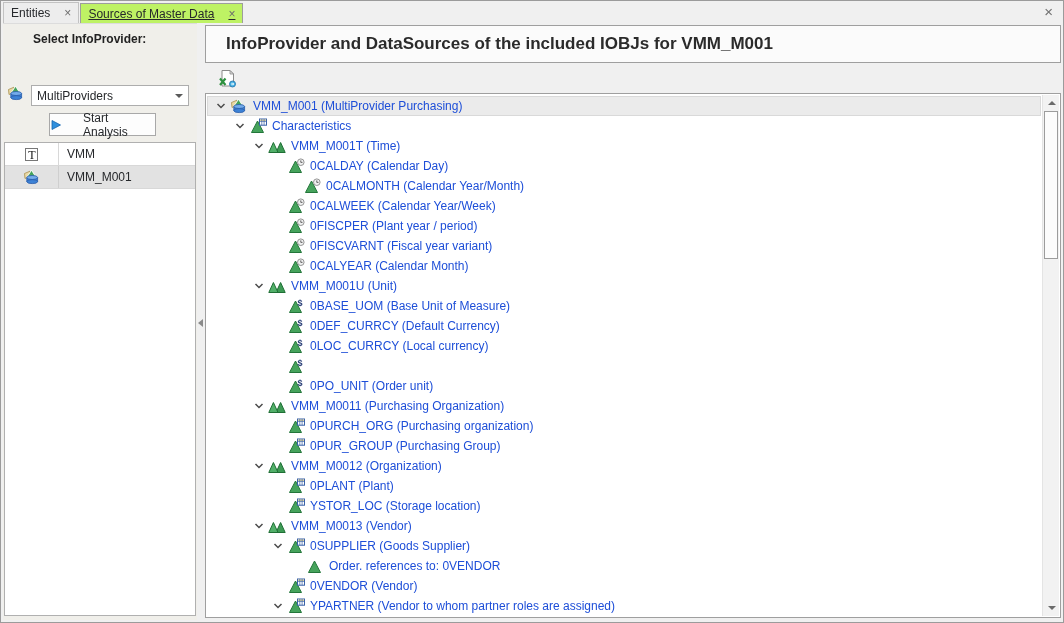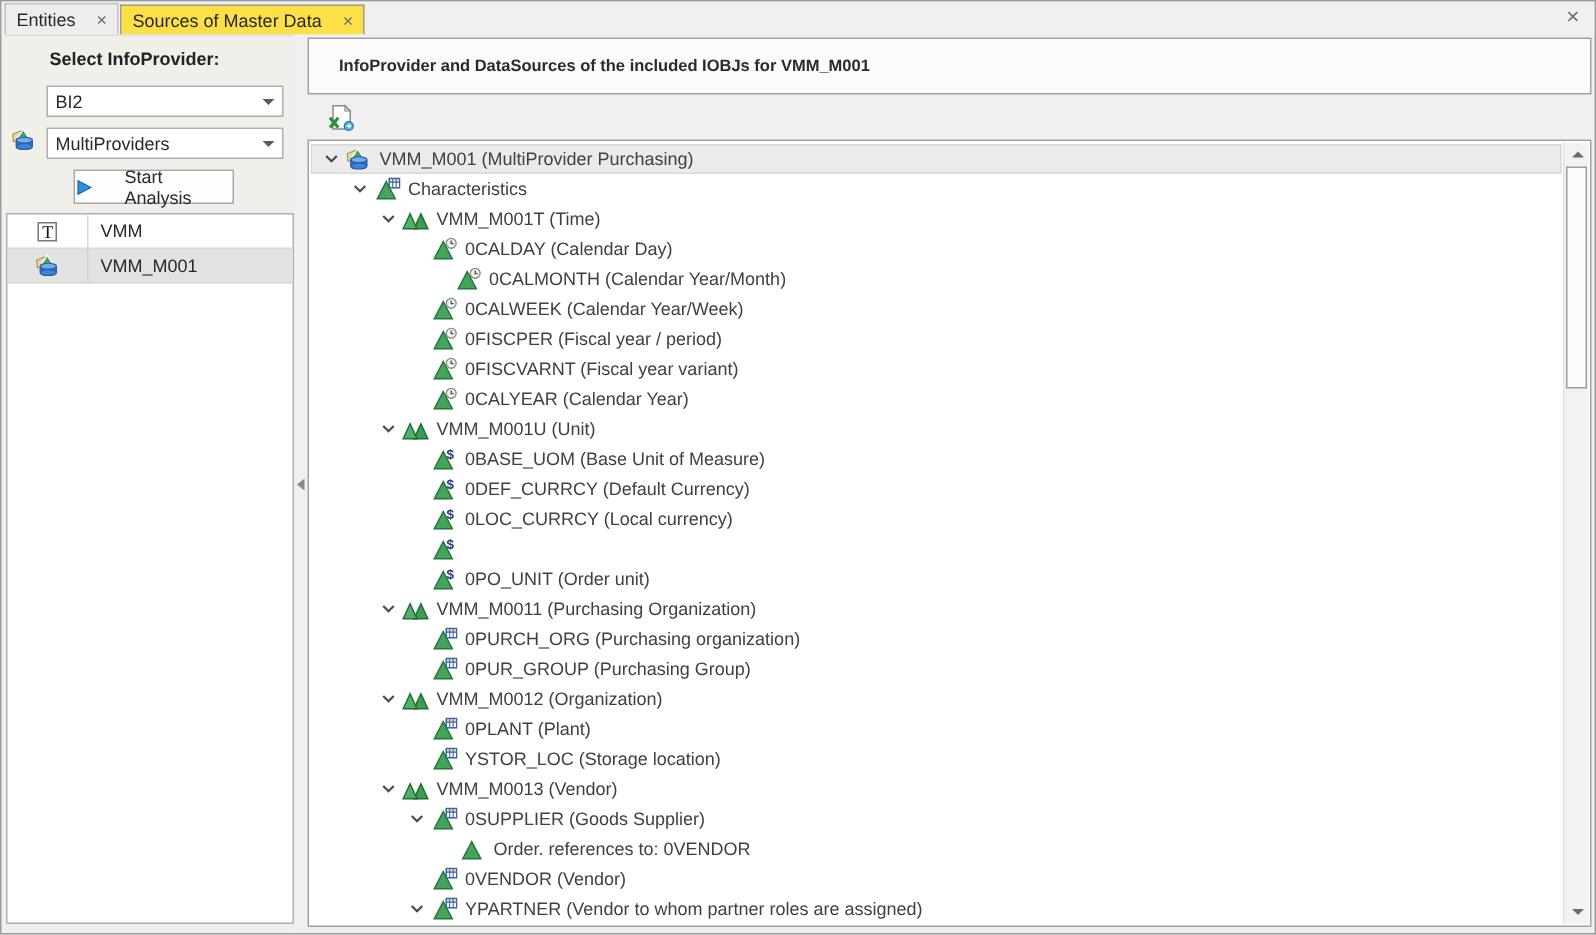--- a/index.html
+++ b/index.html
@@ -16,21 +16,21 @@
     border: 1px solid #9b9b9b;
     overflow: hidden;
   }
   
   .tabstrip { position: absolute; top:0; left:0; right:0; height:22px; display:flex; align-items:flex-end; padding-left:2px; background:#f0f0f0; }
   .tab {
     display:flex; align-items:center; height:21px; padding:0 7px;
     border:1px solid #c2c2c2; border-bottom:none; background:#ededed;
     margin-right:1px; cursor:default;
   }
-  .tab.active { background:#fde047; border-color:#9d9d9d; height:20px; }
+  .tab.active { background:#bef264; border-color:#9d9d9d; height:20px;text-decoration:underline; }
   .tab .tab-close { margin-left:14px; color:#6e6e6e; font-size:12px; line-height:1; }
   .win-close { position:absolute; right:10px; top:3px; color:#707070; font-size:15px; line-height:1; }
   
   .sidebar { position:absolute; left:2px; top:22px; width:194px; bottom:2px; background:#f0efea; border-top:1px solid #dcdcdc; }
   .sb-title { position:absolute; left:10px; top:8px; font-weight:bold; color:#222;margin-left:20px; }
   .dropdown {
     position:absolute; left:28px; width:158px; height:21px;
     background:#fff; border:1px solid #adadad; display:flex; align-items:center;
   }
   .dropdown .dd-value { flex:1; padding-left:5px; white-space:nowrap; overflow:hidden; }
@@ -52,32 +52,32 @@
   .sb-row.selected .c1 { border-right-color:#cfcfcf; }
   
   .splitter { position:absolute; left:196px; top:22px; width:8px; bottom:2px; background:#f0f0f0; }
   .split-arrow { position:absolute; left:1px; top:296px; width:0; height:0; border-top:4px solid transparent; border-bottom:4px solid transparent; border-right:5px solid #8a8a8a; }
   
   .main { position:absolute; left:204px; top:22px; right:2px; bottom:2px; background:#f0f0f0; }
   .main-header {
     position:absolute; top:2px; left:0; right:0; height:38px;
     background:#fbfbfb; border:1px solid #9f9f9f;
     display:flex; align-items:center; padding-left:20px;
-    font-weight:bold; font-size:11px; color:#2b2b2b;
+    font-weight:bold; font-size:17px; color:#2b2b2b;
   }
   .toolbar { position:absolute; top:40px; left:0; right:0; height:30px; display:flex; align-items:center; padding-left:10px; }
   .tool-btn { width:24px; height:24px; display:flex; align-items:center; justify-content:center; }
   
   .tree-box { position:absolute; top:70px; left:0; right:0; bottom:2px; background:#fff; border:1px solid #9f9f9f; overflow:hidden; }
   .tree { position:absolute; top:2px; left:1px; right:19px; }
   .tree-row { display:flex; align-items:center; height:20px; white-space:nowrap; }
   .tree-row.selected { background:#ebebeb; box-shadow:0 0 0 1px #d9d9d9 inset; }
   .chev { width:19px; height:16px; display:flex; align-items:center; justify-content:center; flex:none; }
   .ticon { width:18px; height:16px; display:flex; align-items:center; justify-content:center; flex:none; margin-right:5px; }
-  .tlabel { color:#404040; }
+  .tlabel { color:#1d4ed8; }
   
   .vscroll { position:absolute; top:1px; right:1px; bottom:1px; width:17px; background:#f2f2f2; border-left:1px solid #e4e4e4; }
   .sc-btn { position:absolute; left:0; width:17px; height:16px; display:flex; align-items:center; justify-content:center; }
   .sc-up { top:0; } .sc-down { bottom:0; }
   .sc-up:after { content:""; border-left:4px solid transparent; border-right:4px solid transparent; border-bottom:4px solid #6b6b6b; }
   .sc-down:after { content:""; border-left:4px solid transparent; border-right:4px solid transparent; border-top:4px solid #6b6b6b; }
   .sc-thumb { position:absolute; left:1px; top:16px; width:14px; height:148px; background:#fcfcfc; border:1px solid #9c9c9c; }
 </style>
 </head>
 <body>
@@ -92,24 +92,20 @@
     <div class="tab active">
       <span>Sources of Master Data</span>
       <span class="tab-close">×</span>
     </div>
     <div class="win-close">×</div>
   </div>
 
   <div class="sidebar">
     <div class="sb-title">Select InfoProvider:</div>
 
-    <div class="dropdown dd1">
-      <span class="dd-value">BI2</span>
-      <span class="dd-arrow"></span>
-    </div>
 
     <span class="dd2-icon"><svg width="18" height="16" viewBox="0 0 18 16">
           <path d="M1.5 4.5 L7 2.2 L7.6 7.2 L2 9.5 Z" fill="#ead9a6" stroke="#a8914e" stroke-width="0.8"></path>
           <polygon points="8.5,1.2 13.3,8.6 3.7,8.6" fill="#46a35c" stroke="#ffffff" stroke-width="0.9"></polygon>
           <rect x="3.8" y="8.5" width="10.8" height="4.2" fill="#3d82d6"></rect>
           <ellipse cx="9.2" cy="8.5" rx="5.4" ry="2" fill="#74aceb" stroke="#2a5ca8" stroke-width="0.8"></ellipse>
           <ellipse cx="9.2" cy="12.6" rx="5.4" ry="2" fill="#3d82d6" stroke="#2a5ca8" stroke-width="0.8"></ellipse>
           <line x1="3.8" y1="8.5" x2="3.8" y2="12.6" stroke="#2a5ca8" stroke-width="0.8"></line>
           <line x1="14.6" y1="8.5" x2="14.6" y2="12.6" stroke="#2a5ca8" stroke-width="0.8"></line>
         </svg></span>
@@ -265,21 +261,21 @@
           </div>
           <div class="tree-row" style="padding-left: 61px;">
             <span class="chev"></span>
             <span class="ticon">
               <svg width="17" height="16" viewBox="0 0 17 16">
                 <polygon points="1.5,14.5 7.5,3 13.5,14.5" fill="#46a35c" stroke="#23763a" stroke-width="1"></polygon>
                 <circle cx="12.8" cy="4.2" r="3.3" fill="#f0f0f0" stroke="#8a8a8a" stroke-width="0.9"></circle>
                 <path d="M12.8 2.4 V4.4 H14.5" fill="none" stroke="#555" stroke-width="0.9"></path>
               </svg>
             </span>
-            <span class="tlabel">0FISCPER (Fiscal year / period)</span>
+            <span class="tlabel">0FISCPER (Plant year / period)</span>
           </div>
           <div class="tree-row" style="padding-left: 61px;">
             <span class="chev"></span>
             <span class="ticon">
               <svg width="17" height="16" viewBox="0 0 17 16">
                 <polygon points="1.5,14.5 7.5,3 13.5,14.5" fill="#46a35c" stroke="#23763a" stroke-width="1"></polygon>
                 <circle cx="12.8" cy="4.2" r="3.3" fill="#f0f0f0" stroke="#8a8a8a" stroke-width="0.9"></circle>
                 <path d="M12.8 2.4 V4.4 H14.5" fill="none" stroke="#555" stroke-width="0.9"></path>
               </svg>
             </span>
@@ -287,21 +283,21 @@
           </div>
           <div class="tree-row" style="padding-left: 61px;">
             <span class="chev"></span>
             <span class="ticon">
               <svg width="17" height="16" viewBox="0 0 17 16">
                 <polygon points="1.5,14.5 7.5,3 13.5,14.5" fill="#46a35c" stroke="#23763a" stroke-width="1"></polygon>
                 <circle cx="12.8" cy="4.2" r="3.3" fill="#f0f0f0" stroke="#8a8a8a" stroke-width="0.9"></circle>
                 <path d="M12.8 2.4 V4.4 H14.5" fill="none" stroke="#555" stroke-width="0.9"></path>
               </svg>
             </span>
-            <span class="tlabel">0CALYEAR (Calendar Year)</span>
+            <span class="tlabel">0CALYEAR (Calendar Month)</span>
           </div>
           <div class="tree-row" style="padding-left: 42px;">
             <span class="chev">
               <svg width="10" height="10" viewBox="0 0 10 10">
                 <path d="M1.5 3 L5 6.5 L8.5 3" fill="none" stroke="#4b4b4b" stroke-width="1.5"></path>
               </svg>
             </span>
             <span class="ticon">
               <svg width="18" height="16" viewBox="0 0 18 16">
                 <polygon points="8,14.5 12.6,4.5 17.2,14.5" fill="#3e9b55" stroke="#1f6f35" stroke-width="1"></polygon>

